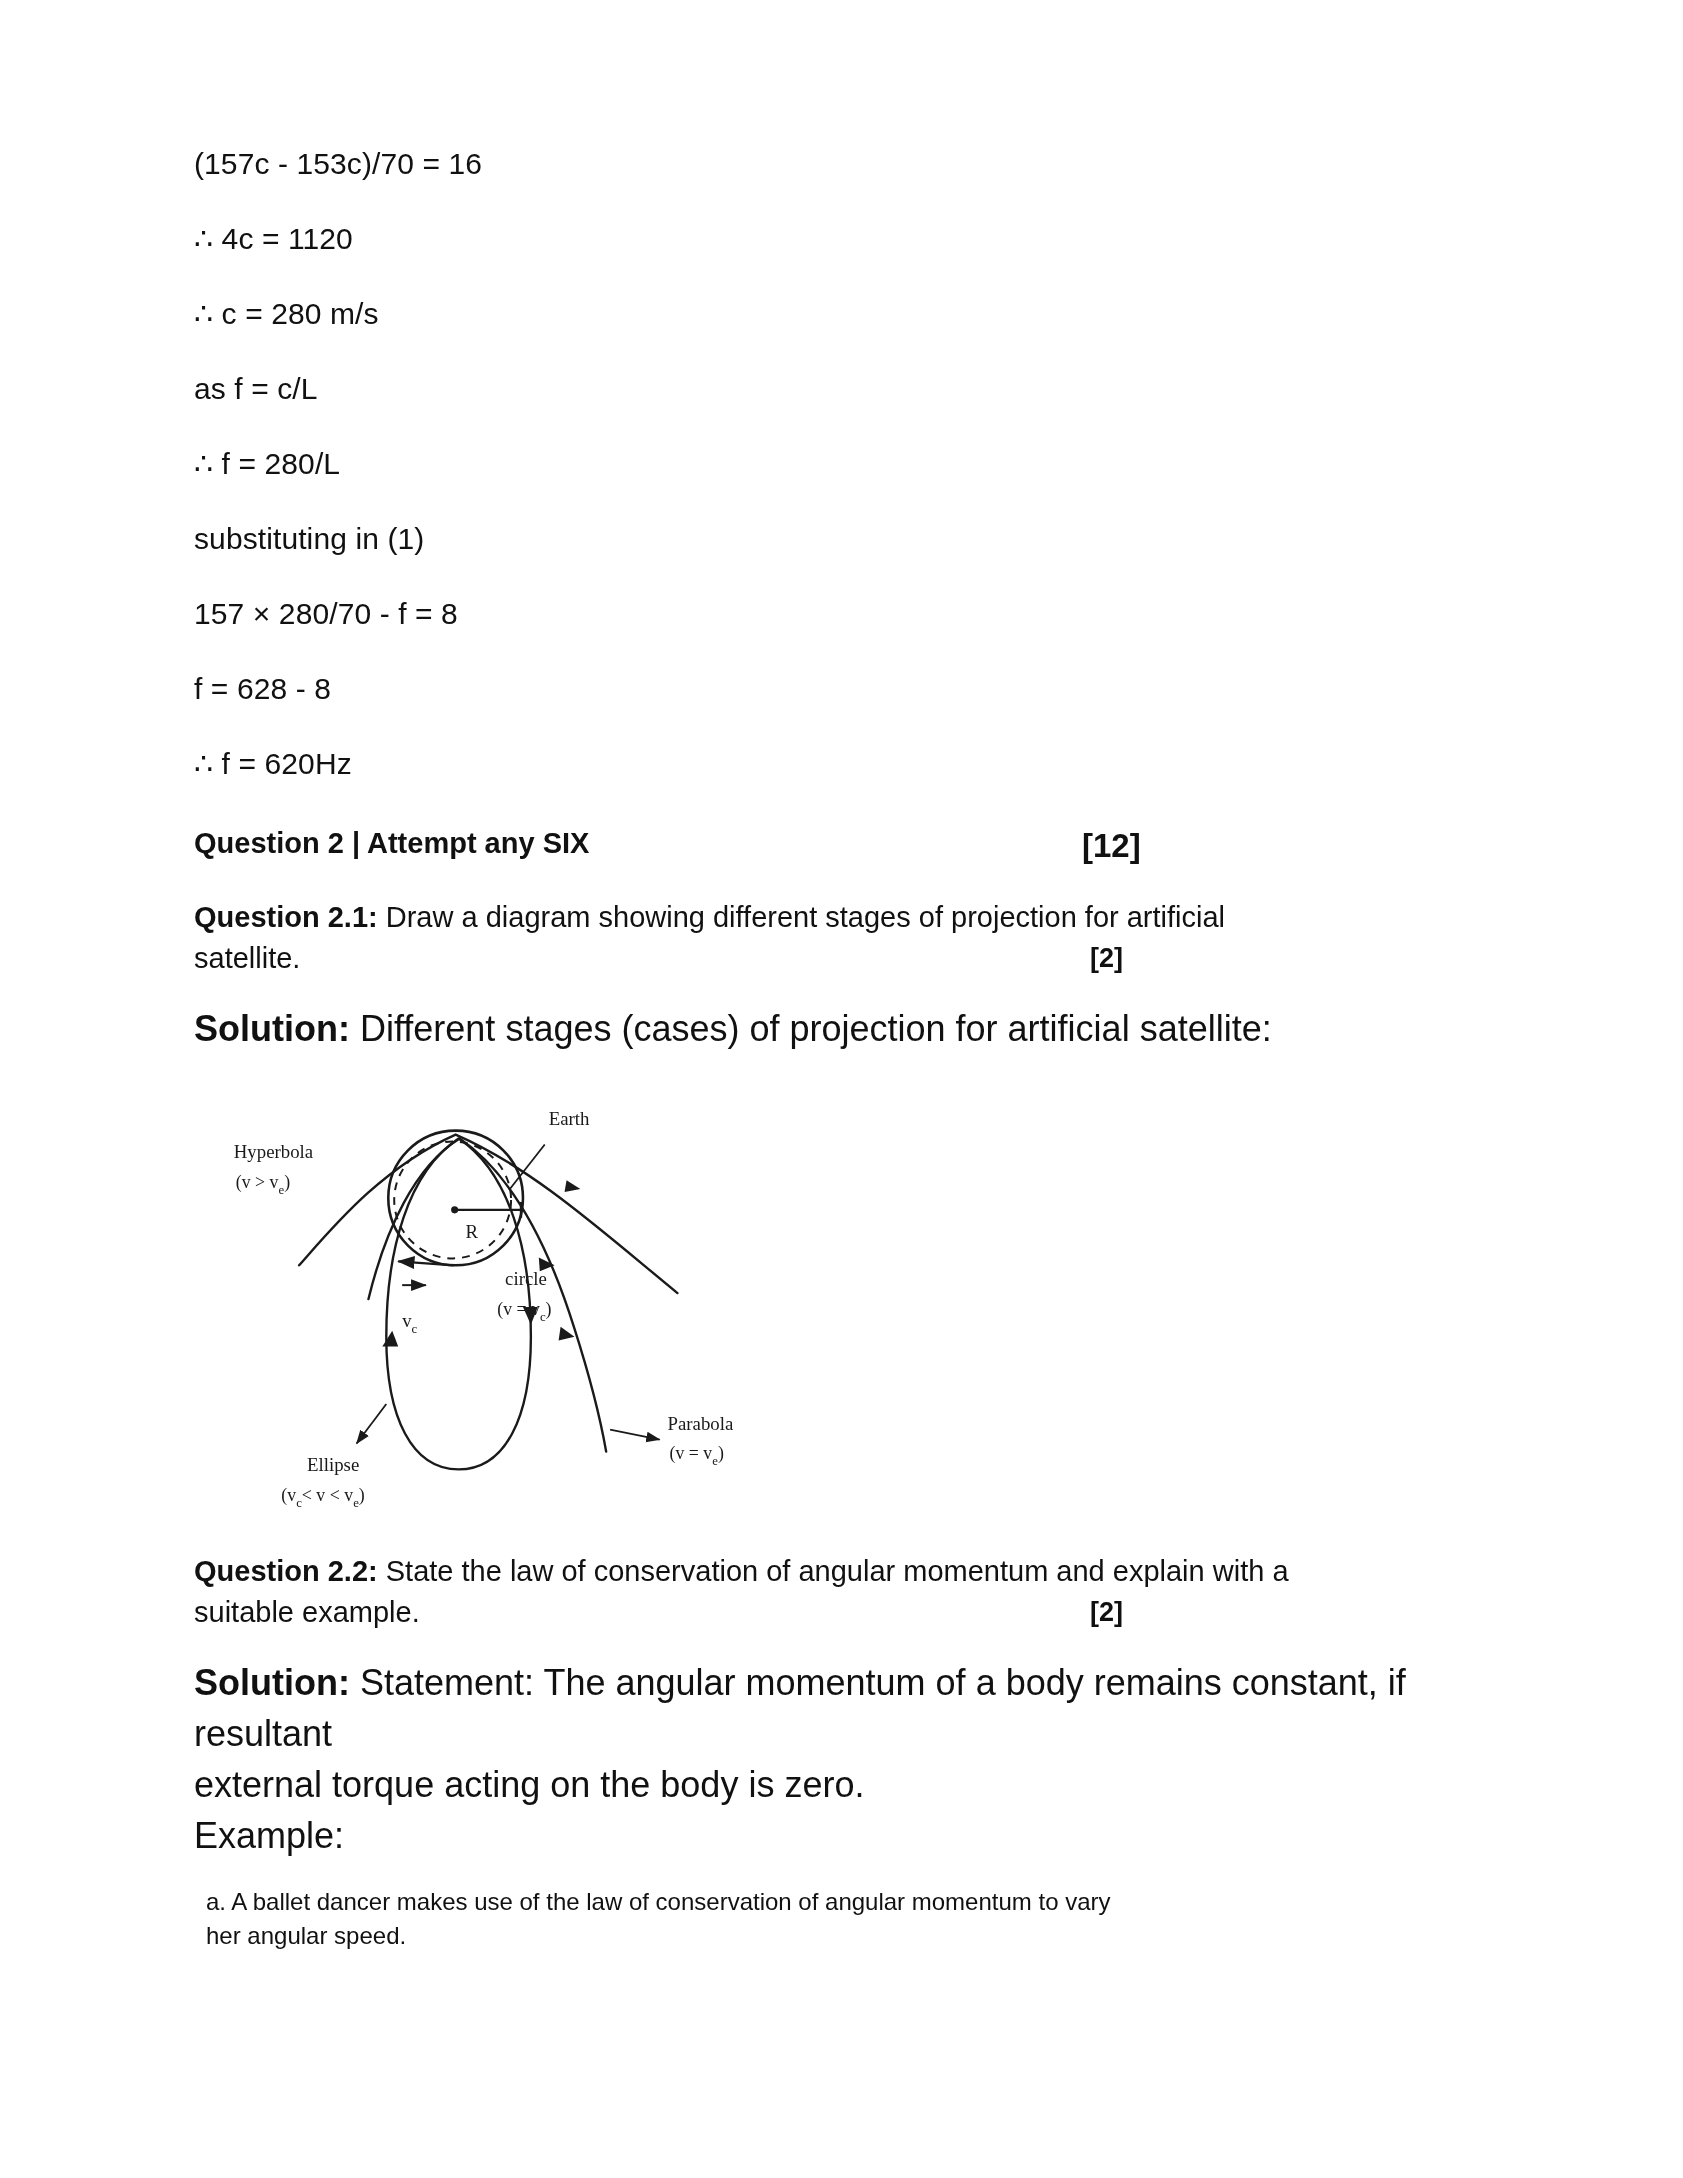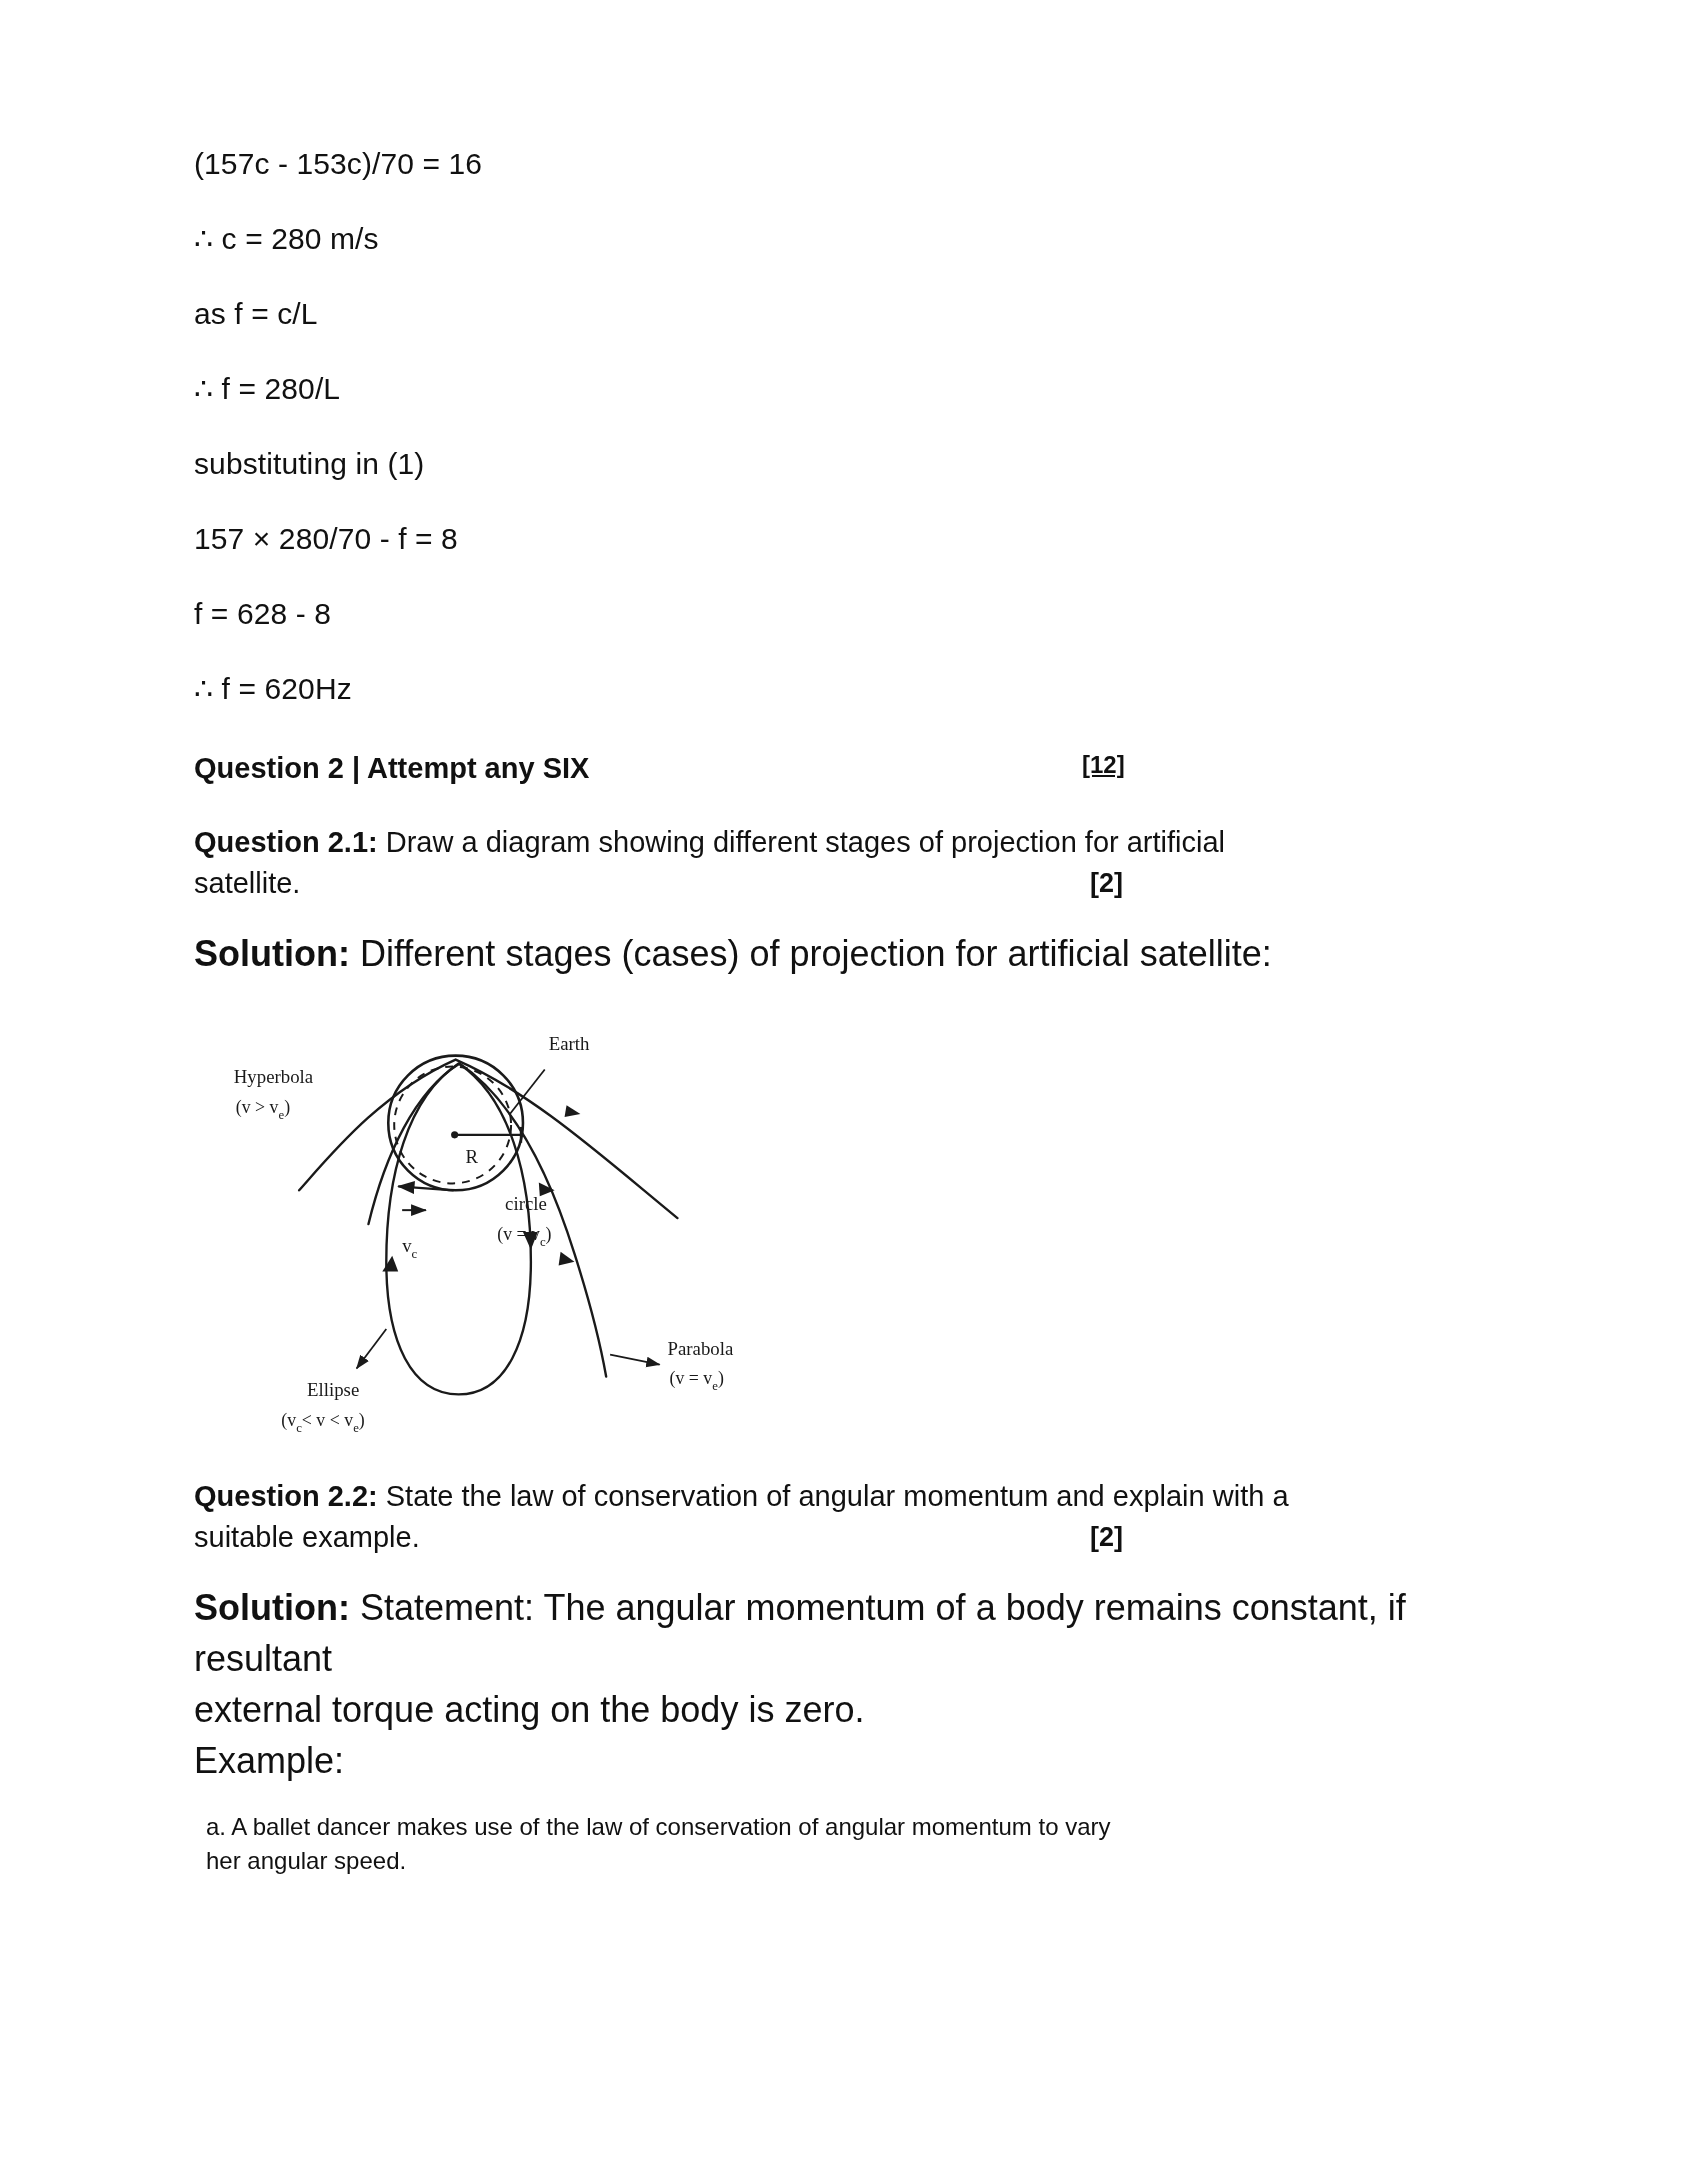--- a/index.html
+++ b/index.html
@@ -40,22 +40,21 @@
   .qhead {
     position: relative;
     font-size: 29px;
     font-weight: bold;
     margin: 18px 0 0 0;
     line-height: 1.35;
   }
   .marks {
     position: absolute;
     font-weight: bold;
-    font-size: 24px;
-    text-decoration: underline;
+    font-size: 33px;
   }
   .marks.m-right-12 { left: 888px; top: 0px; }
 
   .qpara {
     position: relative;
     font-size: 29px;
     line-height: 1.42;
     margin: 34px 0 0 0;
   }
   .qpara .lbl { font-weight: bold; }
@@ -95,20 +94,21 @@
     margin: 24px 0 0 12px;
   }
 </style>
 </head>
 <body>
 
 <div class="page">
   <div class="content">
 
     <div class="eq-line">(157c - 153c)/70 = 16</div>
+    <div class="eq-line">∴ 4c = 1120</div>
     <div class="eq-line">∴ c = 280 m/s</div>
     <div class="eq-line">as f = c/L</div>
     <div class="eq-line">∴ f = 280/L</div>
     <div class="eq-line">substituting in (1)</div>
     <div class="eq-line">157 × 280/70 - f = 8</div>
     <div class="eq-line">f = 628 - 8</div>
     <div class="eq-line">∴ f = 620Hz</div>
 
     <div class="qhead">
       <span>Question 2 | Attempt any SIX</span>

